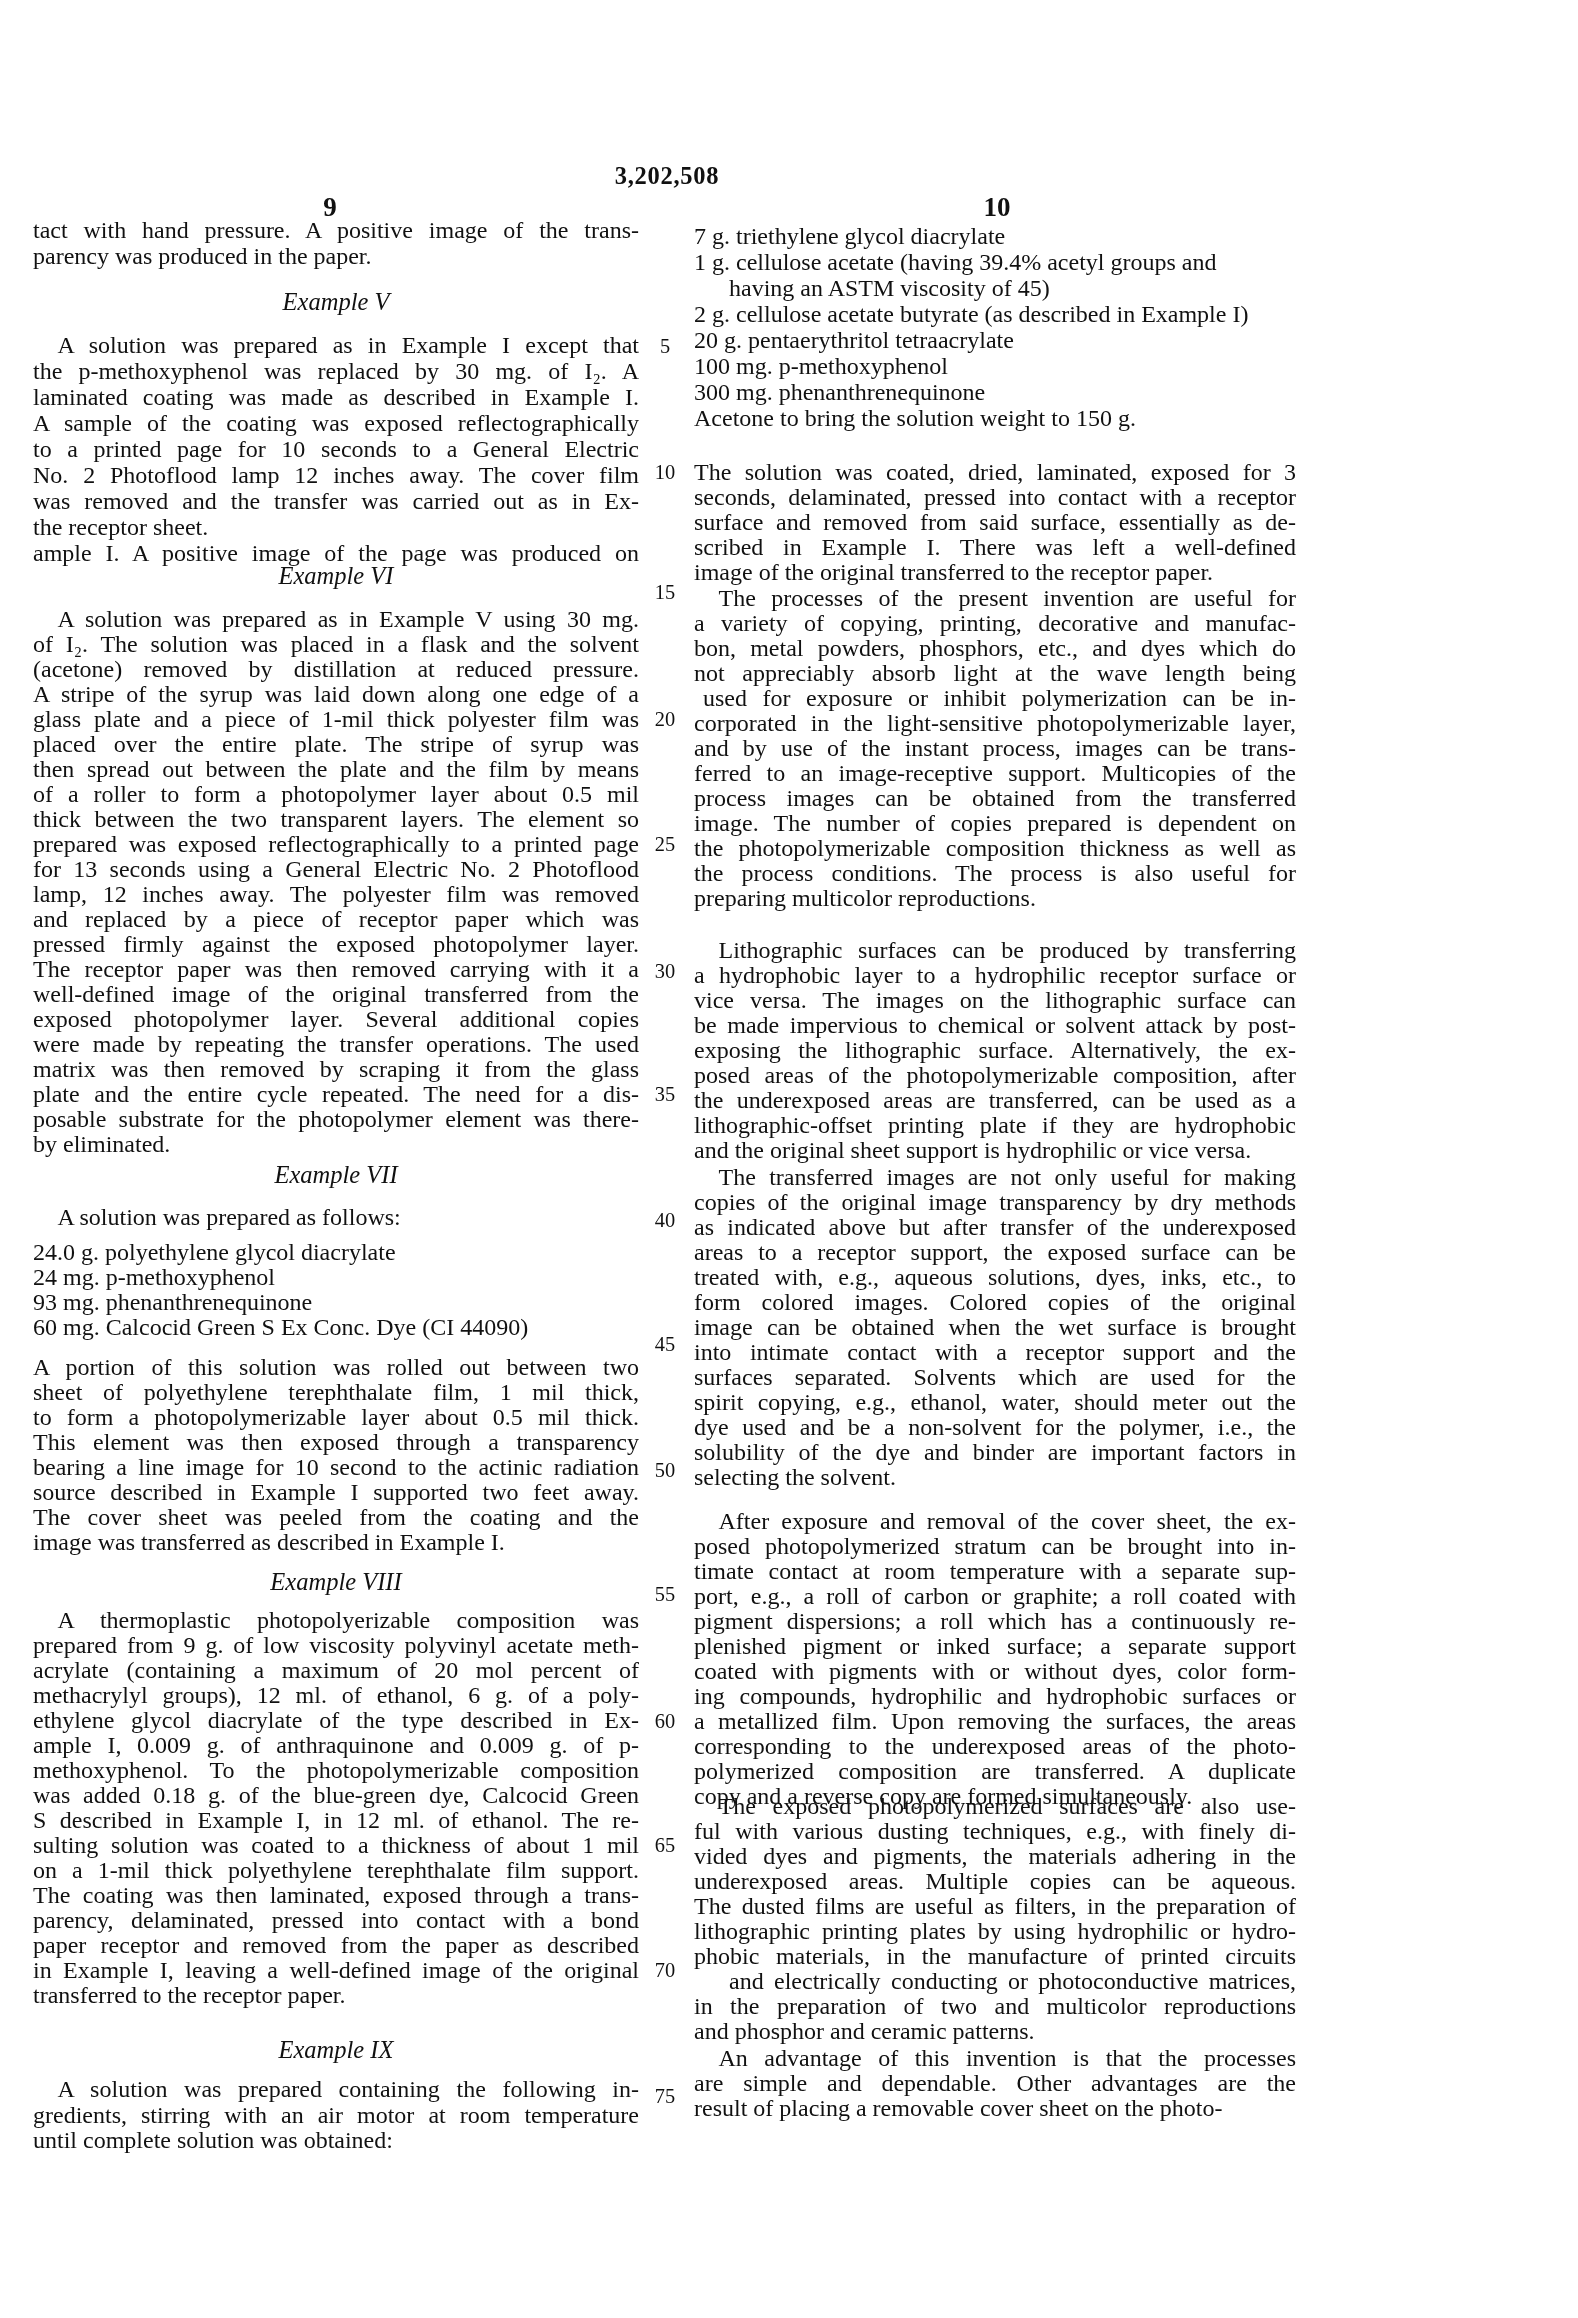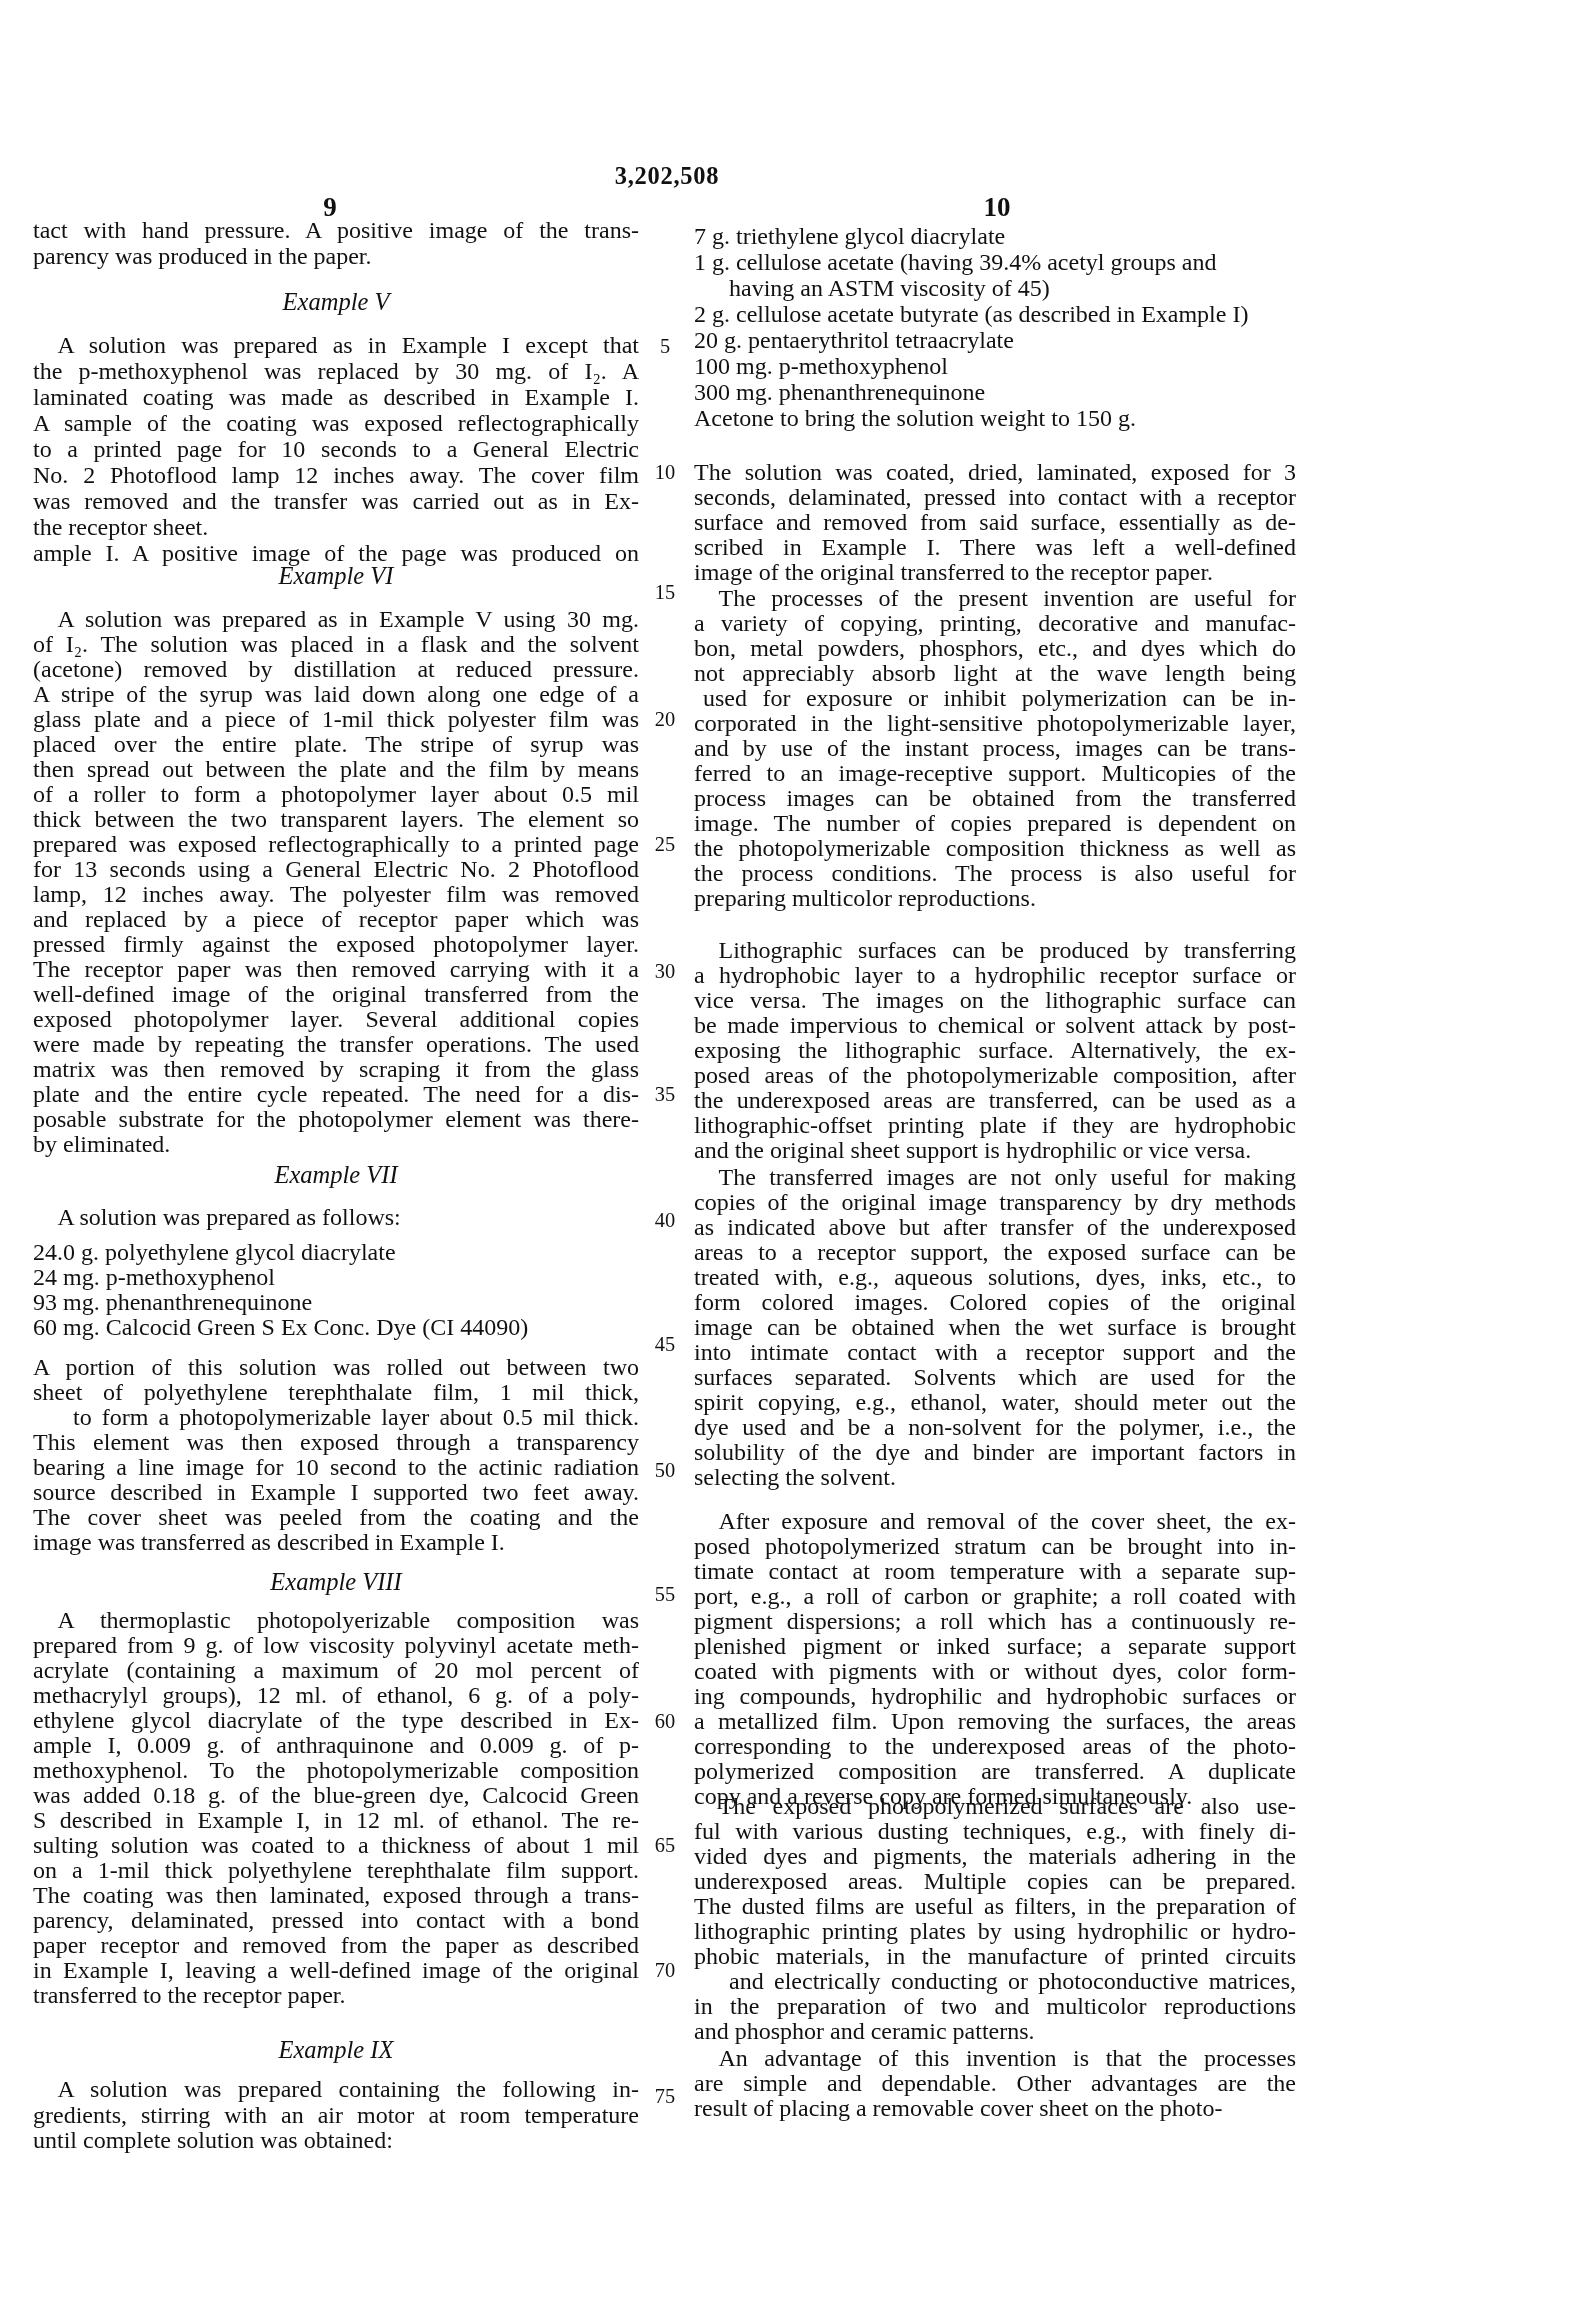--- a/index.html
+++ b/index.html
@@ -95,21 +95,21 @@
   </div>
   <div class="block" style="top:1240px;">
       <span class="ln last" style="height: 25px; line-height: 25px;">24.0 g. polyethylene glycol diacrylate</span>
       <span class="ln last" style="height: 25px; line-height: 25px;">24 mg. p-methoxyphenol</span>
       <span class="ln last" style="height: 25px; line-height: 25px;">93 mg. phenanthrenequinone</span>
       <span class="ln last" style="height: 25px; line-height: 25px;">60 mg. Calcocid Green S Ex Conc. Dye (CI 44090)</span>
     </div>
   <div class="block" style="top:1355px;">
       <span class="ln" style="height: 25px; line-height: 25px;">A portion of this solution was rolled out between two</span>
       <span class="ln" style="height: 25px; line-height: 25px;">sheet of polyethylene terephthalate film, 1 mil thick,</span>
-      <span class="ln" style="height: 25px; line-height: 25px; margin-left: 40px;">to form a photopolymerizable layer about 0.5 mil thick.</span>
+      <span class="ln" style="height: 25px; line-height: 25px;">to form a photopolymerizable layer about 0.5 mil thick.</span>
       <span class="ln" style="height: 25px; line-height: 25px;">This element was then exposed through a transparency</span>
       <span class="ln" style="height: 25px; line-height: 25px;">bearing a line image for 10 second to the actinic radiation</span>
       <span class="ln" style="height: 25px; line-height: 25px;">source described in Example I supported two feet away.</span>
       <span class="ln" style="height: 25px; line-height: 25px;">The cover sheet was peeled from the coating and the</span>
       <span class="ln last" style="height: 25px; line-height: 25px;">image was transferred as described in Example I.</span>
     </div>
 
   <div class="heading" style="top:1568px;">Example VIII</div>
   <div class="block" style="top:1608px;">
       <span class="ln indent" style="height: 25px; line-height: 25px;">A thermoplastic photopolyerizable composition was</span>
@@ -208,21 +208,21 @@
       <span class="ln" style="height: 25px; line-height: 25px;">ing compounds, hydrophilic and hydrophobic surfaces or</span>
       <span class="ln" style="height: 25px; line-height: 25px;">a metallized film.  Upon removing the surfaces, the areas</span>
       <span class="ln" style="height: 25px; line-height: 25px;">corresponding to the underexposed areas of the photo-</span>
       <span class="ln" style="height: 25px; line-height: 25px;">polymerized composition are transferred.  A duplicate</span>
       <span class="ln last" style="height: 25px; line-height: 25px;">copy and a reverse copy are formed simultaneously.</span>
     </div>
   <div class="block" style="top:1794px;">
       <span class="ln indent" style="height: 25px; line-height: 25px;">The exposed photopolymerized surfaces are also use-</span>
       <span class="ln" style="height: 25px; line-height: 25px;">ful with various dusting techniques, e.g., with finely di-</span>
       <span class="ln" style="height: 25px; line-height: 25px;">vided dyes and pigments, the materials adhering in the</span>
-      <span class="ln" style="height: 25px; line-height: 25px;">underexposed areas.  Multiple copies can be prepared.</span>
+      <span class="ln" style="height: 25px; line-height: 25px;">underexposed areas.  Multiple copies can be aqueous.</span>
       <span class="ln" style="height: 25px; line-height: 25px;">The dusted films are useful as filters, in the preparation of</span>
       <span class="ln" style="height: 25px; line-height: 25px;">lithographic printing plates by using hydrophilic or hydro-</span>
       <span class="ln" style="height: 25px; line-height: 25px;">phobic materials, in the manufacture of printed circuits</span>
       <span class="ln" style="height: 25px; line-height: 25px; margin-left: 35px;">and electrically conducting or photoconductive matrices,</span>
       <span class="ln" style="height: 25px; line-height: 25px;">in the preparation of two and multicolor reproductions</span>
       <span class="ln last" style="height: 25px; line-height: 25px;">and phosphor and ceramic patterns.</span>
     </div>
   <div class="block" style="top:2046px;">
       <span class="ln indent" style="height: 25px; line-height: 25px;">An advantage of this invention is that the processes</span>
       <span class="ln" style="height: 25px; line-height: 25px;">are simple and dependable.  Other advantages are the</span>

